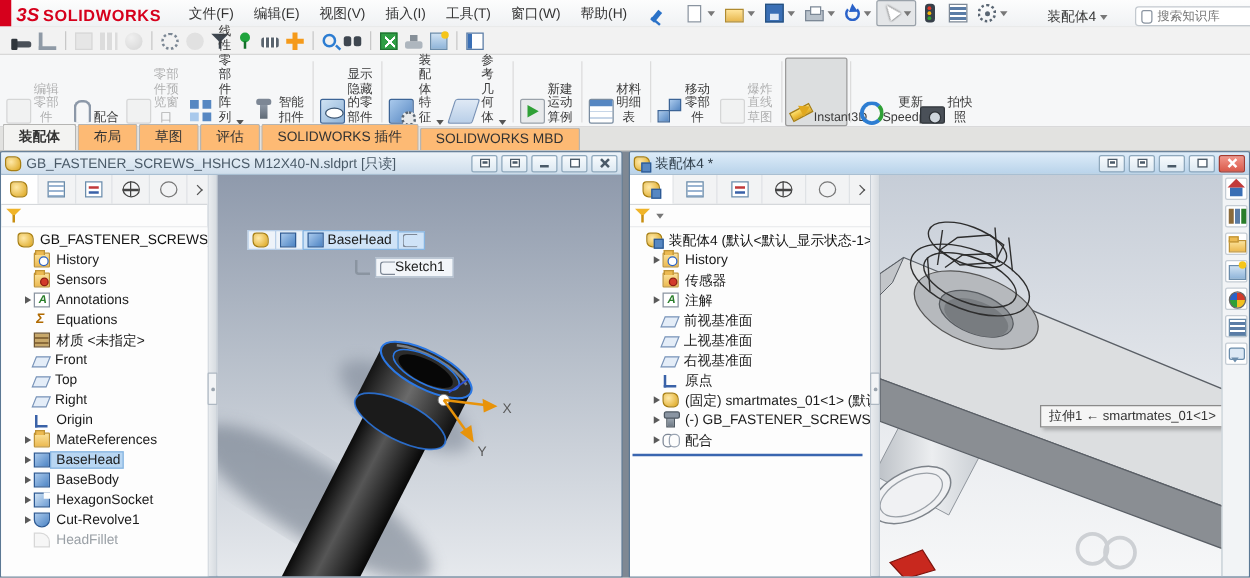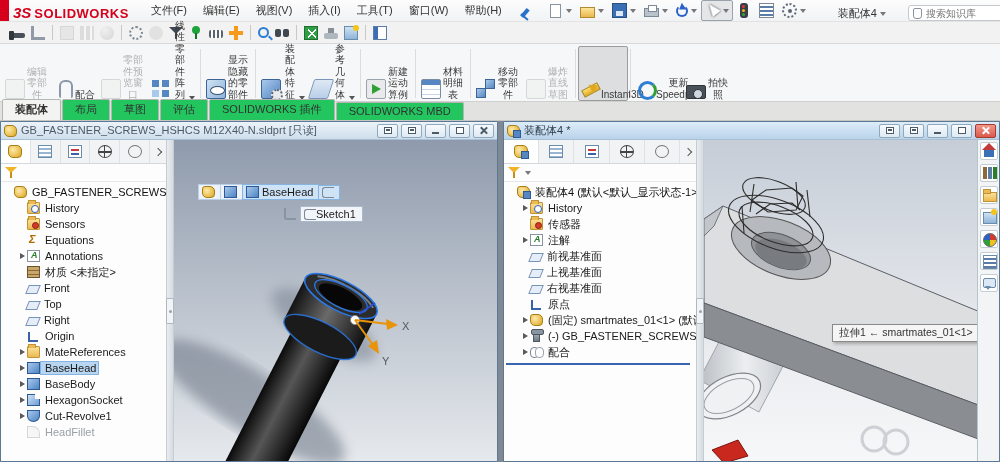--- a/index.html
+++ b/index.html
@@ -121,21 +121,21 @@
   .ric-instant3d::before{content:"";position:absolute;left:1px;top:7px;width:16px;height:6px;background:linear-gradient(#ffe06a,#e0a81f);transform:rotate(-28deg);border:1px solid #a87f12;}
   .ric-instant3d::after{content:"";position:absolute;right:-2px;top:2px;border:5px solid transparent;border-left:8px solid #e0a81f;transform:rotate(-28deg);}
   .ric-update-speedpak { background:none; border:none;}
   .ric-update-speedpak::before{content:"";position:absolute;left:2px;top:2px;width:13px;height:13px;border:3px solid #2d7dd2;border-right-color:#2fa036;border-radius:50%;}
   .ric-snapshot { background:#4a5058; border-color:#2e3338; height:14px; margin-top:4px;}
   .ric-snapshot::after{content:"";position:absolute;left:6px;top:3px;width:8px;height:8px;border-radius:50%;background:#cfd6dd;border:1px solid #2e3338;}
   .ric-edit-component { background:#e8eaec; border-color:#9aa2aa;}
 
   
   .doctabs { position:absolute; top:102px; left:0; right:0; height:19px; background:#e2e2e0; border-bottom:1px solid #c6c6c4; display:flex; align-items:flex-end; padding-left:2px;}
-  .dtab { padding:2px 12px 3px 12px; border:1px solid #b5b5b3; border-bottom:none; background:#22c55e; color:#333; margin-right:1px; border-radius:2px 2px 0 0;}
+  .dtab { padding:2px 12px 3px 12px; border:1px solid #b5b5b3; border-bottom:none; background:#fdba74; color:#333; margin-right:1px; border-radius:2px 2px 0 0;}
   .dtab.active { background:#f3f3f1; font-weight:bold;}
 
   
   .mdi { position:absolute; top:121px; left:0; right:0; bottom:0; background:#7f8893;}
   .win { position:absolute; top:0; bottom:0; border:1px solid #5b7894; box-shadow:inset 0 0 0 1px #cfe0ee; background:#eef2f6; border-radius:2px 2px 0 0;}
   .win-left { left:0; width:498px;}
   .win-right { left:503px; width:497px;}
   .wtitle { height:18px; display:flex; align-items:center; padding:0 3px; background:linear-gradient(#ecf3f9,#cfdeec); border-bottom:1px solid #a9bfd2;}
   .win-right .wtitle { background:linear-gradient(#ddecf9,#b9d3ea);}
   .wtitle .txt { margin-left:4px; color:#4a5a68; flex:1; white-space:nowrap; overflow:hidden;}
@@ -361,20 +361,24 @@
       </div>
       <div class="rbtn disabled">
         <i class="ric ric-preview-window"></i>
         <span class="rlabel">零部件预览窗口</span>
       </div>
       <div class="rbtn">
         <i class="ric ric-linear-pattern"></i>
         <span class="rlabel">线性零部件阵列</span>
         <span class="caret"></span>
       </div>
+      <div class="rbtn">
+        <i class="ric ric-smart-fasteners"></i>
+        <span class="rlabel">智能扣件</span>
+      </div>
       <div class="rsep"></div>
       <div class="rbtn">
         <i class="ric ric-show-hidden"></i>
         <span class="rlabel">显示隐藏的零部件</span>
       </div>
       <div class="rsep"></div>
       <div class="rbtn">
         <i class="ric ric-assembly-features"></i>
         <span class="rlabel">装配体特征</span>
         <span class="caret"></span>
@@ -491,31 +495,31 @@
                 </span>
               </div>
               <div class="trow indent">
                 <span class="tarrow"></span>
                 <i class="ti ti-folder-sensor"></i>
                 <span class="lblwrap">
                   <span class="tlabel">Sensors</span>
                 </span>
               </div>
               <div class="trow indent">
+                <span class="tarrow on"></span>
+                <i class="ti ti-annotations"></i>
+                <span class="lblwrap">
+                  <span class="tlabel">Annotations</span>
+                </span>
+              </div>
+              <div class="trow indent">
                 <span class="tarrow"></span>
                 <i class="ti ti-equations"></i>
                 <span class="lblwrap">
                   <span class="tlabel">Equations</span>
-                </span>
-              </div>
-              <div class="trow indent">
-                <span class="tarrow on"></span>
-                <i class="ti ti-annotations"></i>
-                <span class="lblwrap">
-                  <span class="tlabel">Annotations</span>
                 </span>
               </div>
               <div class="trow indent">
                 <span class="tarrow"></span>
                 <i class="ti ti-material"></i>
                 <span class="lblwrap">
                   <span class="tlabel">材质 &lt;未指定&gt;</span>
                 </span>
               </div>
               <div class="trow indent">

